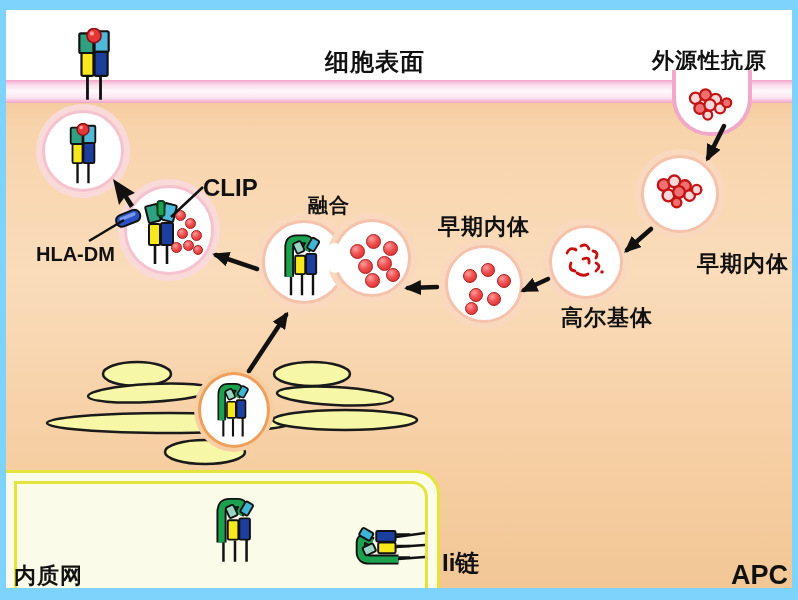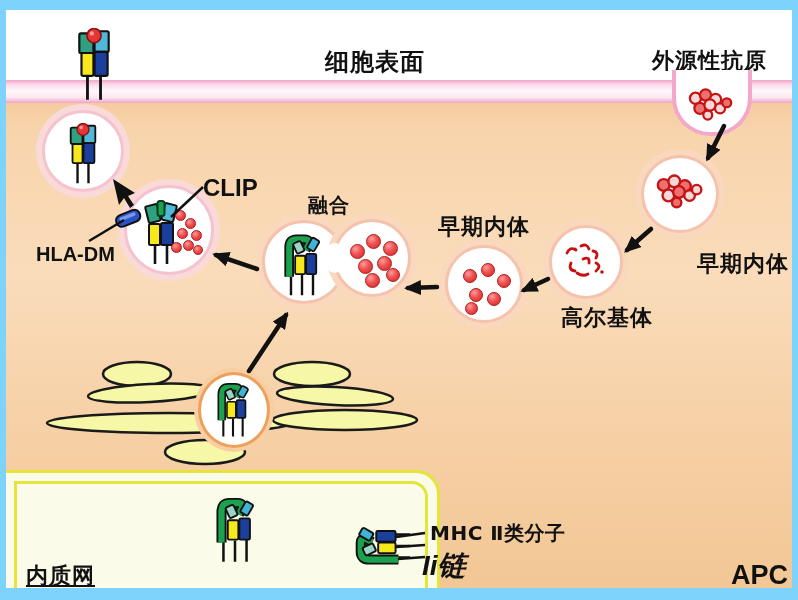--- a/index.html
+++ b/index.html
@@ -204,21 +204,21 @@
             <rect x="19" y="12" width="9" height="12" rx="2" fill="#9AD4C4" stroke="#111" stroke-width="2"></rect>
           </g>
       <g transform="rotate(30 39 14)">
             <rect x="35" y="8" width="9" height="13" rx="2" fill="#3FB4D4" stroke="#111" stroke-width="2"></rect>
           </g>
     </svg>
   </div>
 
   <div class="erbox-outer"></div>
   <div class="erbox-inner"></div>
-  <div class="lbl cjk" style="left:20px;top:551px;text-decoration:underline;">内质网</div>
+  <div class="lbl cjk" style="left:8px;top:551px;">内质网</div>
 
   <svg class="overlay" style="left:203px;top:484px;" width="52" height="70" viewBox="0 0 54 72">
     <path d="M15,46 V70 M27,48 V70 M39,46 V70" stroke="#111" stroke-width="2.6"></path>
     <path d="M13,50 V18 Q13,9 21,9 H30 Q36,9 34,15 L31,21" fill="none" stroke="#111" stroke-width="10.5" stroke-linejoin="round"></path>
     <path d="M13,50 V18 Q13,9 21,9 H30 Q36,9 34,15 L31,21" fill="none" stroke="#1CA14E" stroke-width="6.5" stroke-linejoin="round"></path>
     <rect x="19.5" y="27" width="11" height="20" rx="1.5" fill="#F6E81C" stroke="#111" stroke-width="2"></rect>
     <rect x="31.5" y="25" width="11" height="22" rx="1.5" fill="#1C3F9E" stroke="#111" stroke-width="2"></rect>
     <g transform="rotate(-25 23 18)">
           <rect x="19" y="12" width="9" height="12" rx="2" fill="#9AD4C4" stroke="#111" stroke-width="2"></rect>
         </g>
@@ -236,22 +236,21 @@
       <rect x="31.5" y="23" width="11" height="20" rx="1.5" fill="#1C3F9E" stroke="#111" stroke-width="2"></rect>
       <g transform="rotate(-25 23 16)">
             <rect x="19" y="10" width="9" height="12" rx="2" fill="#9AD4C4" stroke="#111" stroke-width="2"></rect>
           </g>
       <g transform="rotate(30 39 12)">
             <rect x="35" y="6" width="9" height="13" rx="2" fill="#3FB4D4" stroke="#111" stroke-width="2"></rect>
           </g>
     </svg>
   </div>
 
-  <div class="lbl" style="left:424px;top:510px;font-size:20px;letter-spacing:0.5px;font-family:'DejaVu Sans',sans-serif;font-weight:bold;">MHC Ⅱ类分子</div>
-  <div class="lbl" style="left:416px;top:537px;font-size:28px;font-style:italic;">Ii链</div>
+  <div class="lbl" style="left:436px;top:537px;font-size:24px;">Ii链</div>
   <div class="lbl" style="left:725px;top:550px;font-size:27px;">APC</div>
 
   <svg class="overlay" width="786" height="578" viewBox="0 0 786 578">
     <defs>
       <marker id="ah" markerUnits="userSpaceOnUse" markerWidth="17" markerHeight="15" refX="13" refY="7.5" orient="auto">
         <path d="M0,0 L17,7.5 L0,15 Z" fill="#111"></path>
       </marker>
     </defs>
     <g stroke="#111" stroke-width="4.5" stroke-linecap="round">
       <line x1="718" y1="116" x2="702" y2="148" marker-end="url(#ah)"></line>

